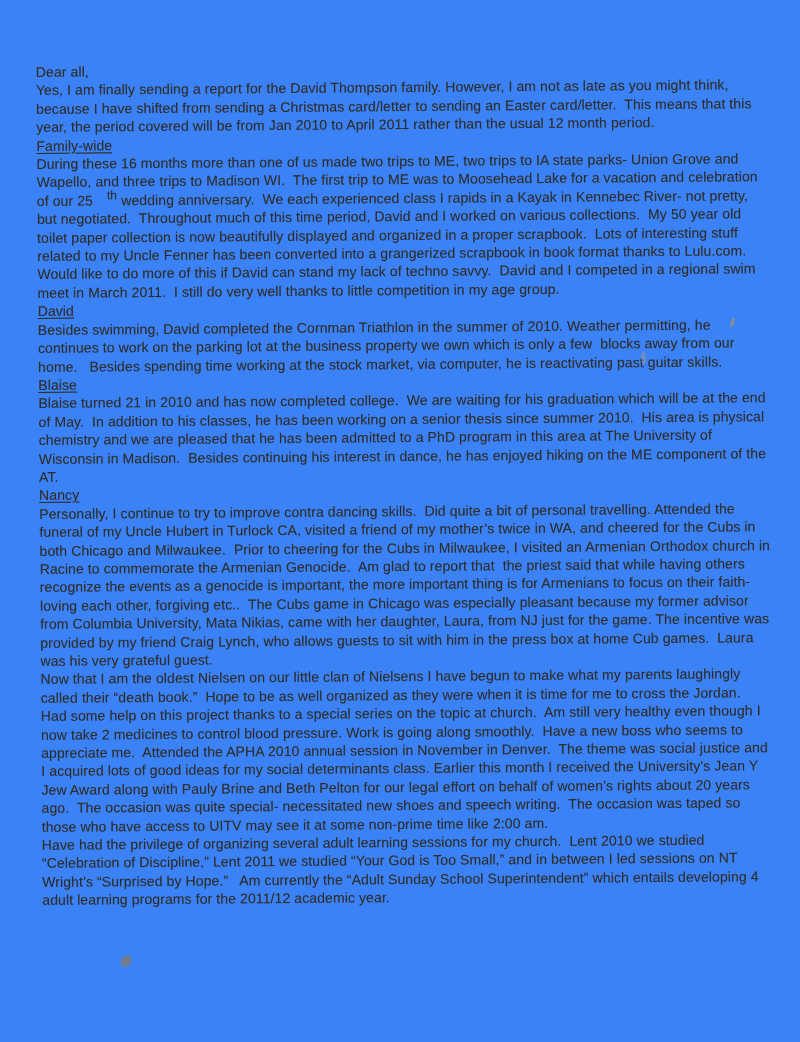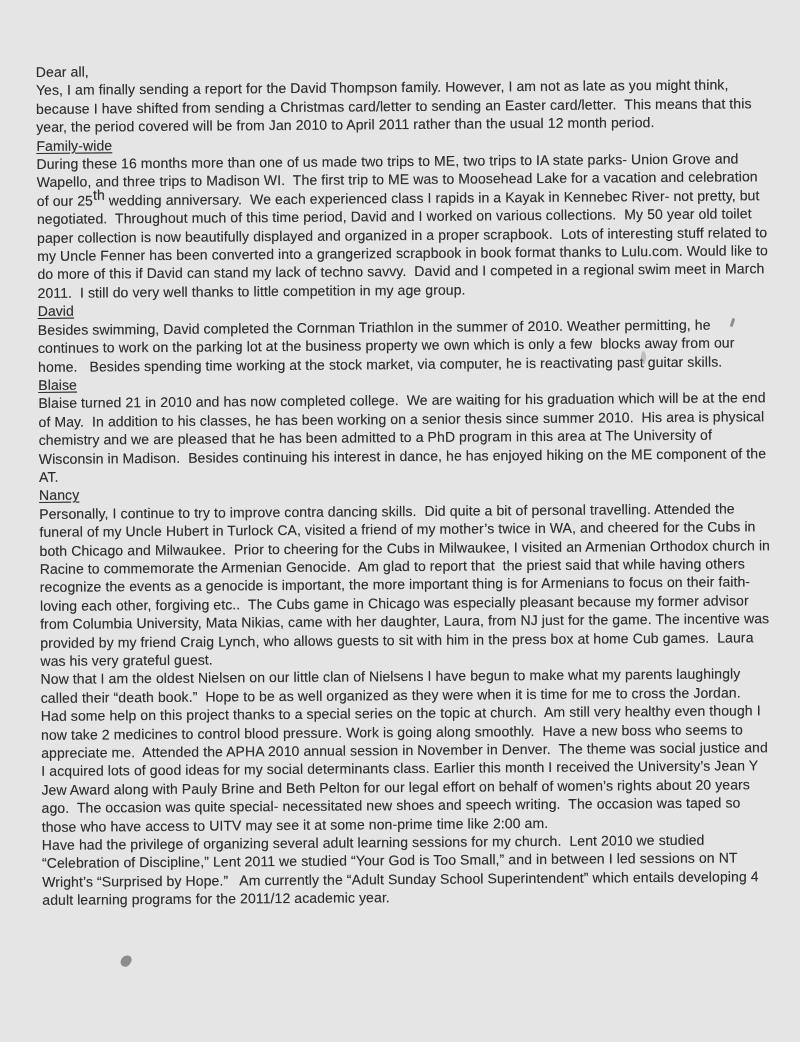--- a/index.html
+++ b/index.html
@@ -6,21 +6,21 @@
     margin: 0;
     padding: 0;
     width: 800px;
     height: 1042px;
     background: #ffffff;
     overflow: hidden;
   }
   .sheet {
     position: absolute;
     inset: 0;
-    background: #e5e5e5;
+    background: #3b82f6;
   }
   .content {
     position: absolute;
     left: 39px;
     top: 60px;
     width: 733px;
     transform: rotate(-0.45deg);
     transform-origin: 50% 50%;
     font-family: "Liberation Sans", "DejaVu Sans", sans-serif;
     font-size: 14px;
@@ -33,23 +33,24 @@
     margin: 0;
     white-space: pre-wrap;
   }
   .heading {
     margin: 0;
     text-decoration: underline;
     text-underline-offset: 2px;
   }
   section { margin: 0; }
   .sup {
-    font-size: 14px;
+    font-size: 12px;
     vertical-align: super;
     line-height: 0;
+    margin-left: 14px;
   }
   .artifact { position: absolute; }
   .speck {
     left: 731px; top: 318px;
     width: 3px; height: 9px;
     background: #8d8d8d;
     border-radius: 2px;
     transform: rotate(18deg);
   }
   .smear {

